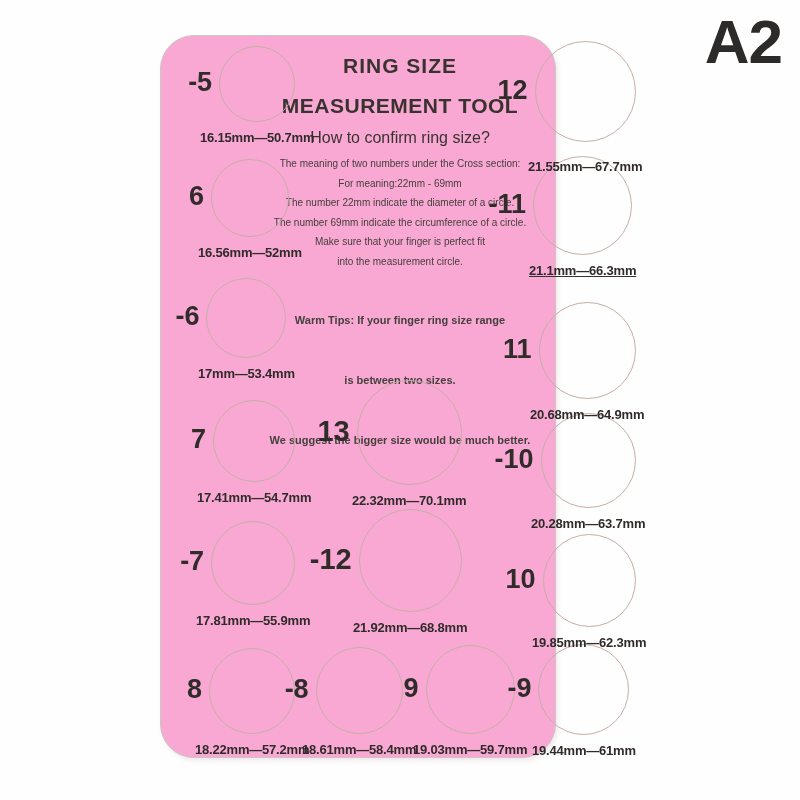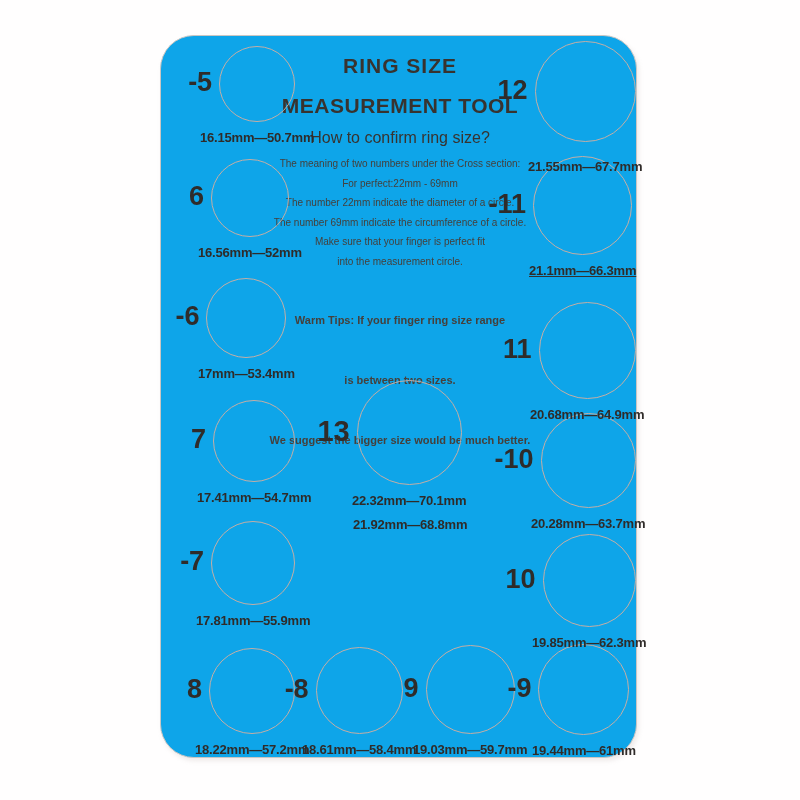--- a/index.html
+++ b/index.html
@@ -13,24 +13,24 @@
   .page{position:relative;width:800px;height:800px;background:#fffefe;}
 
   .variant-badge{
     position:absolute;top:6px;right:18px;
     font-size:62px;font-weight:700;color:#2d2b2a;
     letter-spacing:-1px;
   }
 
   .board{
     position:absolute;left:160px;top:35px;
-    width:477px;height:723px;
+    width:396px;height:723px;
     border:1.5px solid #cac6c3;
     border-radius:34px;
-    background:#0ea5e9;
+    background:#f9a8d4;
     box-shadow:2px 3px 4px rgba(190,180,174,0.25);
     box-sizing:border-box;
   }
 
   .header{
     position:absolute;left:88px;top:18px;width:302px;
     text-align:center;
   }
   .title-line1{font-size:21px;font-weight:700;letter-spacing:1px;color:#38332f;}
   .title-line2{font-size:21px;font-weight:700;letter-spacing:0.5px;color:#38332f;margin-top:16px;}
@@ -83,30 +83,31 @@
   #cell-12{left:368px;top:120px;text-decoration:underline;}#cell-12 .circle-wrap{width:99px;height:99px;}
   #cell-13{left:367px;top:5px;gap:9px;}  #cell-13 .circle-wrap{width:101px;height:101px;}
   #cell-14{left:192px;top:473px;}#cell-14 .circle-wrap{width:103px;height:103px;}
   #cell-15{left:191px;top:344px;}#cell-15 .circle-wrap{width:105px;height:105px;}
 </style>
 </head>
 <body>
 
 <div class="page">
 
+  <div class="variant-badge">A2</div>
 
   <div class="board">
 
     <div class="header">
       <div class="title-line1">RING SIZE</div>
       <div class="title-line2">MEASUREMENT TOOL</div>
       <div class="question">How to confirm ring size?</div>
       <div class="instructions">
         <div>The meaning of two numbers under the Cross section:</div>
-        <div>For perfect:22mm - 69mm</div>
+        <div>For meaning:22mm - 69mm</div>
         <div>The number 22mm indicate the diameter of a circle.</div>
         <div>The number 69mm indicate the circumference of a circle.</div>
         <div>Make sure that your finger is perfect fit</div>
         <div>into the measurement circle.</div>
       </div>
       <div class="warm-tips">
         <div>Warm Tips: If your finger ring size range</div>
         <div>is between two sizes.</div>
         <div>We suggest the bigger size would be much better.</div>
       </div>
@@ -207,20 +208,24 @@
     </div>
     <div class="cell" id="cell-13">
       <div class="circle-wrap">
           <span class="num">12</span>
           <div class="ring-circle"></div>
         </div>
       <div class="meas">21.55mm—67.7mm</div>
     </div>
 
     <div class="cell" id="cell-14">
+      <div class="circle-wrap">
+          <span class="num num-lg">-12</span>
+          <div class="ring-circle"></div>
+        </div>
       <div class="meas">21.92mm—68.8mm</div>
     </div>
     <div class="cell" id="cell-15">
       <div class="circle-wrap">
           <span class="num num-lg">13</span>
           <div class="ring-circle"></div>
         </div>
       <div class="meas">22.32mm—70.1mm</div>
     </div>
 

